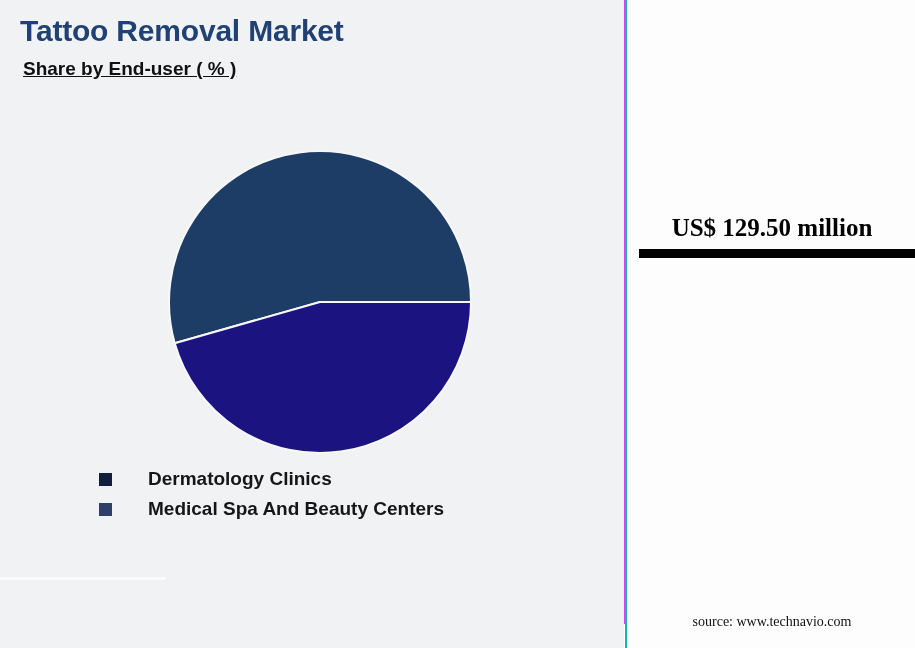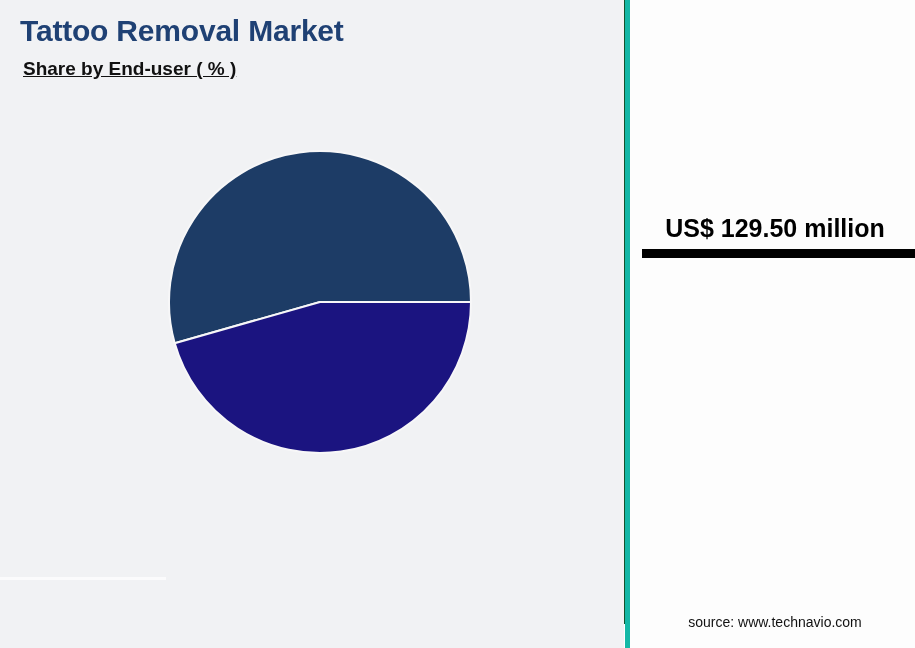--- a/index.html
+++ b/index.html
@@ -10,21 +10,21 @@
     width: 915px;
     height: 648px;
     background: #ffffff;
     font-family: "Liberation Sans", sans-serif;
     overflow: hidden;
   }
   #infographic {
     position: relative;
     width: 915px;
     height: 624px;
-    background: #14532d;
+    background: #d946ef;
   }
 
   
   #left-panel {
     position: absolute;
     left: 0;
     top: 0;
     width: 624px;
     height: 648px;
     background: #f1f2f4;
@@ -99,22 +99,23 @@
   }
 
   
   #right-panel {
     position: absolute;
     left: 625px;
     top: 0;
     width: 290px;
     height: 648px;
     background: #fdfdfd;
-    border-left: 5px solid #14b8a6;
+    border-left: 2px solid #14b8a6;
     box-sizing: border-box;
+    font-family: Liberation Serif, serif;
   }
   #callout-value {
     position: absolute;
     left: 0;
     top: 214px;
     width: 290px;
     text-align: center;
     font-size: 25px;
     font-weight: bold;
     color: #000000;
@@ -163,20 +164,30 @@
 
     <div id="pie-wrap">
       <svg id="pie-svg" viewBox="0 0 304 304">
         <g id="pie-slices">
             <path d="M 152 152 L 303.00 152.00 A 151 151 0 1 0 6.73 193.22 Z" fill="#1d3c66" stroke="#f7f7f8" stroke-width="2"></path>
             <path d="M 152 152 L 6.73 193.22 A 151 151 0 0 0 303.00 152.00 Z" fill="#1b1480" stroke="#f7f7f8" stroke-width="2"></path>
           </g>
       </svg>
     </div>
 
+    <div id="legend">
+      <div class="legend-row">
+        <span class="legend-swatch" style="background:#13203d"></span>
+        <span class="legend-label">Dermatology Clinics</span>
+      </div>
+      <div class="legend-row">
+        <span class="legend-swatch" style="background:#2e3f6b"></span>
+        <span class="legend-label">Medical Spa And Beauty Centers</span>
+      </div>
+    </div>
 
     <div id="bottom-rule"></div>
   </div>
 
   <div id="right-panel">
 
     <div id="callout-value">US$ 129.50 million</div>
 
     <div id="callout-bar"></div>
 

